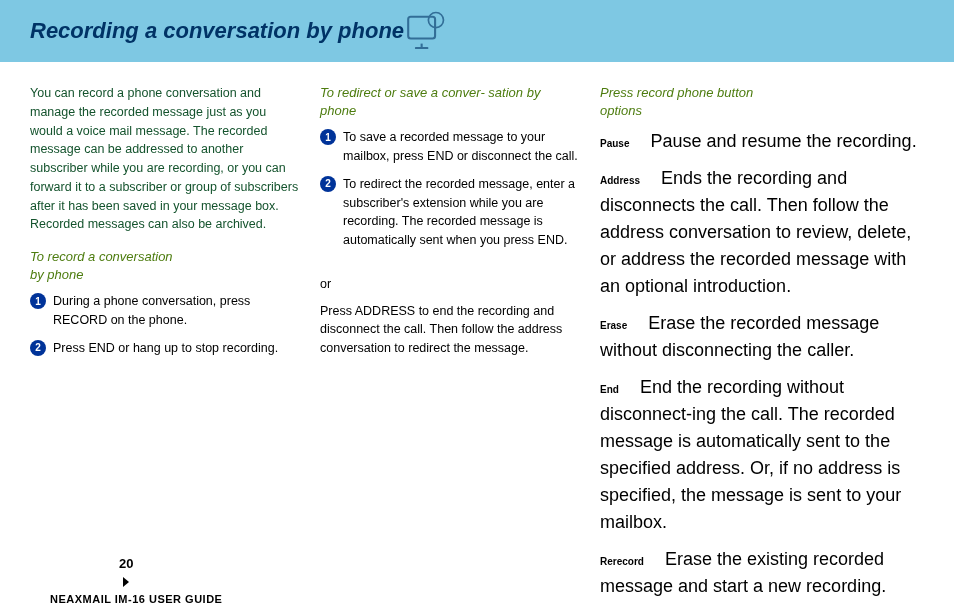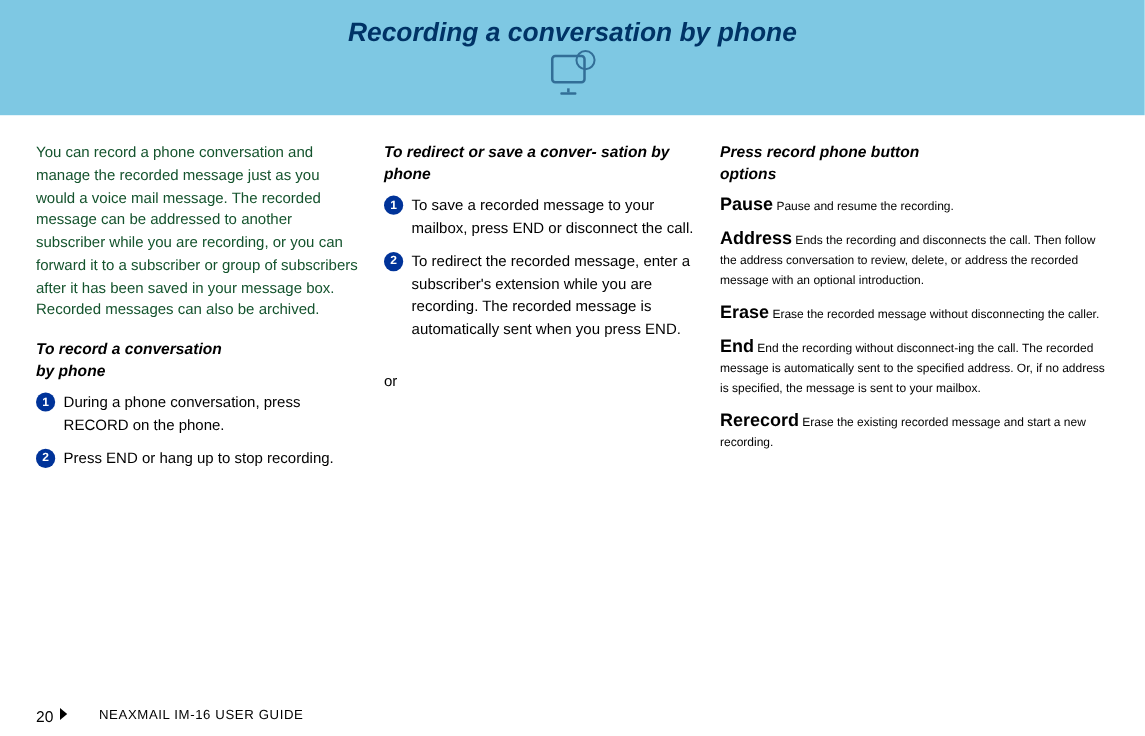--- a/index.html
+++ b/index.html
@@ -13,21 +13,20 @@
       overflow: hidden;
     }
 
     .page-header {
       background: #7ec8e3;
       padding: 14px 30px 14px 30px;
       display: flex;
       align-items: center;
       justify-content: flex-start;
       min-height: 62px;
-      flex-direction: column;
     }
 
     .page-title {
       font-size: 22px;
       font-weight: bold;
       color: #003366;
       font-style: italic;
     }
 
     .header-icon {
@@ -59,22 +58,22 @@
 
     .intro-text {
       font-size: 12.5px;
       line-height: 1.5;
       color: #14532d;
       margin-bottom: 14px;
     }
 
     .section-heading {
       font-size: 13px;
-      font-weight: bold;
-      color: #000000;
+      font-weight: normal;
+      color: #4d7c0f;
       font-style: italic;
       margin-bottom: 8px;
       line-height: 1.4;
     }
 
     .numbered-item {
       display: flex;
       align-items: flex-start;
       gap: 7px;
       margin-bottom: 9px;
@@ -111,46 +110,48 @@
       font-size: 12.5px;
       line-height: 1.5;
     }
 
     .option-item {
       margin-bottom: 10px;
     }
 
     .option-label {
       font-weight: bold;
-      font-size: 15px;
+      font-size: 10px;
     }
 
     .option-desc {
-      font-size: 10px;
-      line-height: 1.5;
+      font-size: 18px;
+      line-height: 1.5;
+      margin-left: 16px;
     }
 
     .page-footer {
       display: flex;
       align-items: center;
       padding: 8px 30px;
       border-top: none;
       position: absolute;
       bottom: 0;
       left: 0;
       width: 100%;
     }
 
     .page-num {
       font-size: 13px;
-      font-weight: normal;
+      font-weight: bold;
       color: #000;
       display: flex;
-      align-items: flex-start;
+      align-items: center;
       gap: 6px;
+      flex-direction: column;
     }
 
     .triangle-icon {
       display: inline-block;
       width: 0;
       height: 0;
       border-left: 6px solid #000;
       border-top: 5px solid transparent;
       border-bottom: 5px solid transparent;
     }
@@ -224,20 +225,21 @@
         </div>
 
         <div class="numbered-item">
           <div class="number-circle">
             <span>2</span>
           </div>
           <span class="item-text">To redirect the recorded message, enter a subscriber's extension while you are recording. The recorded message is automatically sent when you press END.</span>
         </div>
 
         <p class="or-text">or</p>
+        <p class="press-text">Press ADDRESS to end the recording and disconnect the call. Then follow the address conversation to redirect the message.</p>
       </div>
     </div>
 
     <div class="col-right">
       <div>
         <div class="section-heading">
           <span>Press record phone button</span><br>
           <span>options</span>
         </div>
 

